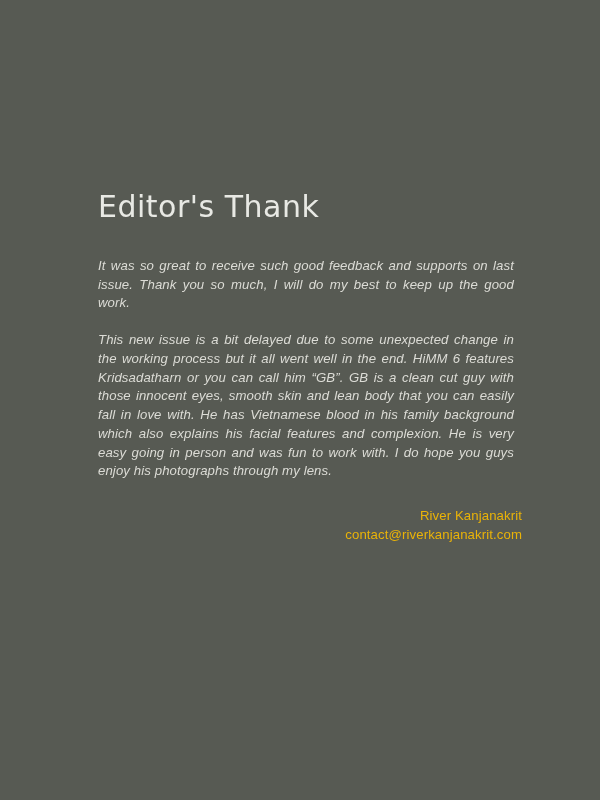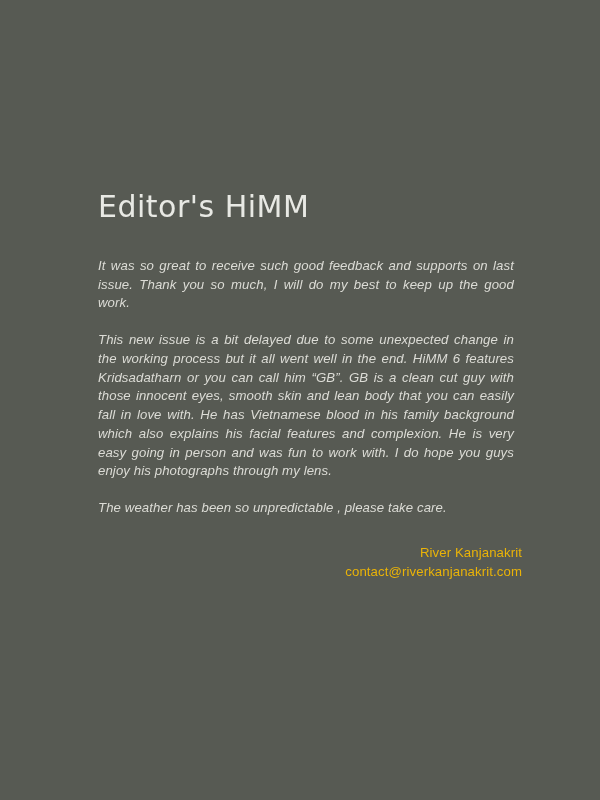--- a/index.html
+++ b/index.html
@@ -64,22 +64,21 @@
   }
   .signature .email {
     display: block;
   }
 </style>
 </head>
 <body>
 
 <div class="page">
   <div class="content">
-    <h1 class="title">Editor's HiMM</h1>
+    <h1 class="title">Editor's Thank</h1>
     <p class="para">It was so great to receive such good feedback and supports on last issue. Thank you so much, I will do my best to keep up the good work.</p>
     <p class="para">This new issue is a bit delayed due to some unexpected change in the working process but it all went well in the end. HiMM 6 features Kridsadatharn or you can call him “GB”. GB is a clean cut guy with those innocent eyes, smooth skin and lean body that you can easily fall in love with. He has Vietnamese blood in his family background which also explains his facial features and complexion. He is very easy going in person and was fun to work with. I do hope you guys enjoy his photographs through my lens.</p>
-    <p class="para no-justify">The weather has been so unpredictable , please take care.</p>
     <div class="signature">
       <span class="name">River Kanjanakrit</span>
       <span class="email">contact@riverkanjanakrit.com</span>
     </div>
   </div>
 </div>
 
 </body></html>

